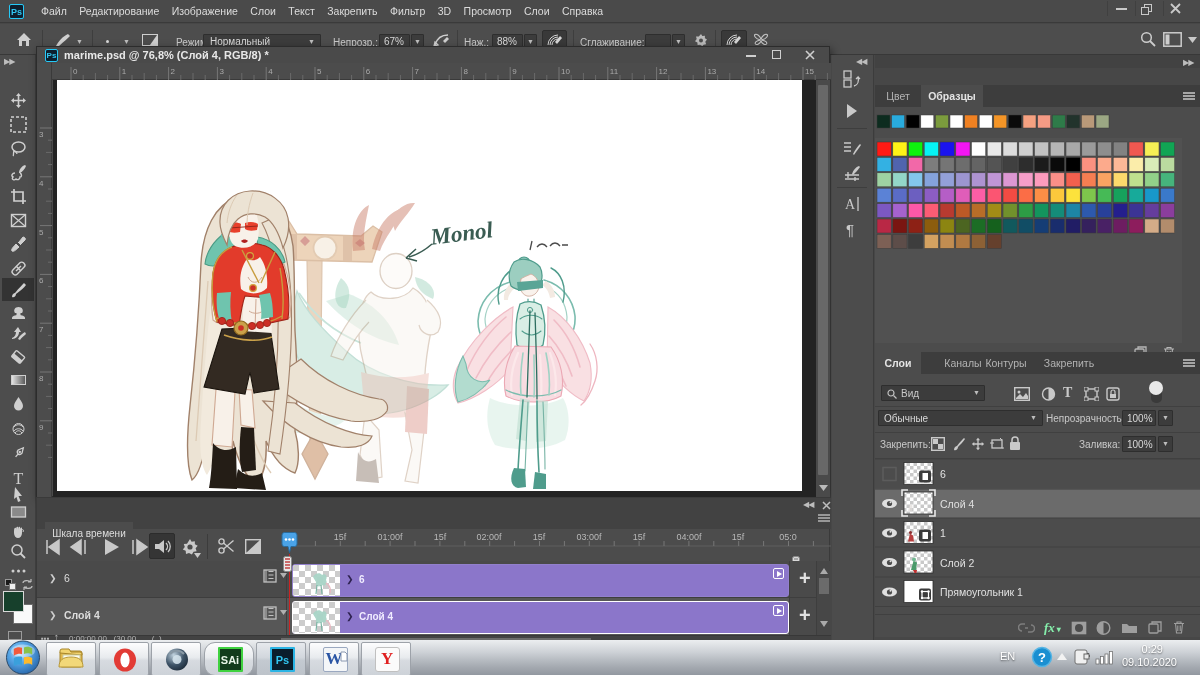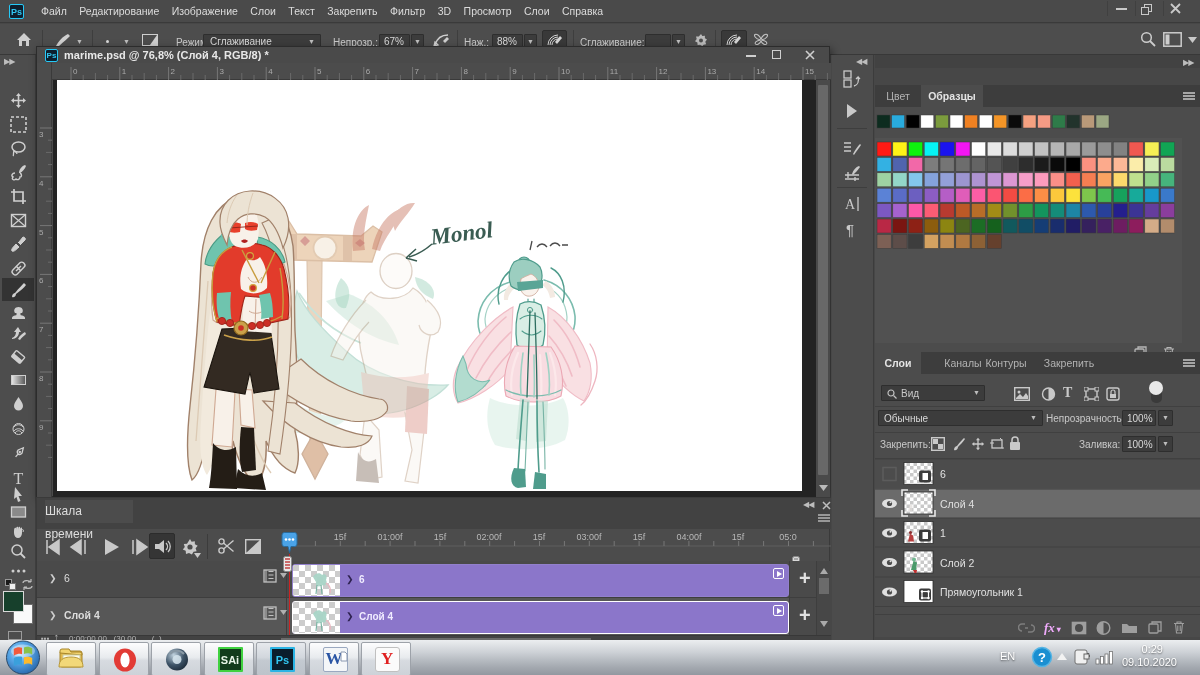--- a/index.html
+++ b/index.html
@@ -61,21 +61,21 @@
 <div class="ochev" style="left:73px">▼</div>
 <div class="osep" style="left:92px"></div>
 <div class="a" style="left:106px;top:16px;width:3px;height:3px;border-radius:50%;background:#d8d8d8"></div>
 <div class="ochev" style="left:120px">▼</div>
 <svg class="a" style="left:142px;top:9px" width="16" height="14">
       <rect x="0.5" y="1.5" width="15" height="11" fill="none" stroke="#cfcfcf"></rect>
       <path d="M8 12 L15 2 V12 Z" fill="#cfcfcf"></path>
     </svg>
 <div class="olabel" style="left:176px">Режим:</div>
 <div class="owell" style="left:203px;width:118px">
-      <span style="position:absolute;left:6px;top:1px;color:#d8d8d8;font-size:10px;line-height:12px">Сглаживание</span>
+      <span style="position:absolute;left:6px;top:1px;color:#d8d8d8;font-size:10px;line-height:12px">Нормальный</span>
     </div>
 <div class="ochev" style="left:305px">▼</div>
 <div class="olabel" style="left:333px">Непрозр.:</div>
 <div class="owell" style="left:379px;width:31px">
       <span style="position:absolute;left:4px;top:1px;color:#d8d8d8;font-size:10px;line-height:12px">67%</span>
     </div>
 <div class="owell" style="left:411px;width:13px"></div>
     <div class="ochev" style="left:411px">▼</div>
 <svg class="a" style="left:433px;top:9px" width="18" height="14">
       <path d="M2 12 C4 5 9 2 15 2 M1 13 L5 12 L2 9 Z" stroke="#cfcfcf" stroke-width="1.3" fill="none"></path>
@@ -802,21 +802,21 @@
         <circle cx="53.5" cy="132.5" r="1.2" fill="#fff"></circle>
         <circle cx="47" cy="139.0" r="1.2" fill="#fff"></circle>
         <circle cx="53.5" cy="139.0" r="1.2" fill="#fff"></circle>
         <text x="65" y="137.0" font-size="10.5" fill="#e0e0e0">Прямоугольник 1</text>
         <line x1="0" y1="147.5" x2="325" y2="147.5" stroke="#404040"></line>
       </svg>
       <div style="position:absolute;left:0;top:262px;width:325px;height:1px;background:#404040"></div>
       <svg style="position:absolute;left:143px;top:270px" width="17" height="12">
         <path d="M7 6 H10 M4 9 a3.5 3.5 0 0 1 0 -7 h3 M13 3 a3.5 3.5 0 0 1 0 7 h-3" fill="none" stroke="#7e7e7e" stroke-width="1.5"></path>
       </svg>
-      <div style="position:absolute;left:169px;top:268px;color:#f0abfc;font-size:13px;font-style:italic;font-family:Liberation Serif;font-weight:bold">fx<span style="font-size:8px;font-style:normal"> ▾</span></div>
+      <div style="position:absolute;left:169px;top:268px;color:#86efac;font-size:13px;font-style:italic;font-family:Liberation Serif;font-weight:bold">fx<span style="font-size:8px;font-style:normal"> ▾</span></div>
       <svg style="position:absolute;left:196px;top:269px" width="16" height="14">
         <rect x="0.7" y="0.7" width="14.6" height="12.6" fill="#9e9e9e"></rect>
         <circle cx="8" cy="7" r="4" fill="#4c4c4c"></circle>
       </svg>
       <svg style="position:absolute;left:221px;top:269px" width="15" height="14">
         <circle cx="7.5" cy="7" r="6.3" fill="none" stroke="#9e9e9e" stroke-width="1.4"></circle>
         <path d="M7.5 0.7 A6.3 6.3 0 0 0 7.5 13.3 Z" fill="#9e9e9e"></path>
       </svg>
       <svg style="position:absolute;left:246px;top:270px" width="17" height="12">
         <path d="M1 11 V2 H6 L8 4 H16 V11 Z" fill="#9e9e9e"></path>
@@ -825,21 +825,21 @@
         <rect x="1" y="3" width="9" height="9" rx="1" fill="none" stroke="#9e9e9e" stroke-width="1.3"></rect>
         <path d="M4 3 V1 H13 V10 H10" fill="none" stroke="#9e9e9e" stroke-width="1.3"></path>
       </svg>
       <svg style="position:absolute;left:298px;top:268px" width="12" height="14">
         <path d="M1 3.5 H11 M4 3.5 V2 H8 V3.5 M2.5 3.5 L3.5 13 H8.5 L9.5 3.5 M4.8 5.5 V11 M7.2 5.5 V11" stroke="#9e9e9e" stroke-width="1.1" fill="none"></path>
       </svg>
 </div>
 </div>
 <div class="a" id="timeline">
 <div style="position:absolute;left:0;top:0;width:794px;height:31px;background:#424242"></div>
-    <div style="position:absolute;left:8px;top:2px;width:88px;height:23px;background:#4c4c4c;color:#dedede;font-size:12px;line-height:23px;text-align:left">Шкала времени</div>
+    <div style="position:absolute;left:8px;top:24px;width:88px;height:23px;background:#4c4c4c;color:#dedede;font-size:10px;line-height:23px;text-align:center">Шкала времени</div>
     <div style="position:absolute;left:766px;top:2px;color:#bdbdbd;font-size:8px;letter-spacing:-1px">◀◀</div>
     <svg style="position:absolute;left:785px;top:3px" width="9" height="9">
       <path d="M1 1 L8 8 M8 1 L1 8" stroke="#bdbdbd" stroke-width="1.5"></path>
     </svg>
     <svg style="position:absolute;left:781px;top:16px" width="12" height="9">
       <path d="M0 1 H12 M0 4 H12 M0 7 H12" stroke="#b5b5b5" stroke-width="1.4"></path>
     </svg>
     <svg style="position:absolute;left:8px;top:40px" width="230" height="18">
       <path d="M2 2 V16 M14 2 L4 9 L14 16 Z" fill="#c9c9c9" stroke="#c9c9c9" stroke-width="1.5"></path>
       <path d="M36 2 L26 9 L36 16 Z M40 2 V16" fill="#c9c9c9" stroke="#c9c9c9" stroke-width="1.5"></path>
@@ -1066,21 +1066,21 @@
             <stop offset="0" stop-color="#c2d4e0"></stop>
             <stop offset="0.5" stop-color="#3e5468"></stop>
             <stop offset="1" stop-color="#101c28"></stop>
           </radialGradient>
         </defs>
         <circle cx="11" cy="11.5" r="11" fill="url(#sph)"></circle>
         <circle cx="11" cy="11.5" r="4.5" fill="#d8e8f0" opacity="0.85"></circle>
         <path d="M4 6 A9 9 0 0 1 18 6" fill="none" stroke="#8898a4" stroke-width="2"></path>
       </svg>
     </div>
-    <div class="tbtn" style="left:203.5px;">
+    <div class="tbtn" style="left:203.5px;border-radius:11px;">
       <div style="position:absolute;left:13px;top:4px;width:25px;height:25px;background:#123c1c;border:2px solid #3fd13f;border-radius:1px;color:#e8f5e8;font-size:11px;font-weight:bold;text-align:center;line-height:22px">SAi</div>
     </div>
     <div class="tbtn" style="left:256px;background:linear-gradient(#e6e9ed,#d2d7dd 45%,#c3c9d0 55%,#bdc3ca);">
       <div style="position:absolute;left:13px;top:4px;width:25px;height:25px;background:#0a1d2b;border:2px solid #2bb4e4;border-radius:1px;color:#31c5f0;font-size:11px;font-weight:bold;text-align:center;line-height:22px">Ps</div>
     </div>
     <div class="tbtn" style="left:308.5px;">
       <div style="position:absolute;left:13px;top:4px;width:25px;height:25px;background:#f4f6f8;border:1px solid #9aa8c0;border-radius:2px"></div>
       <div style="position:absolute;left:16px;top:6px;color:#2a55a4;font-family:'Liberation Serif';font-size:17px;font-weight:bold">W</div>
       <svg style="position:absolute;left:30px;top:8px" width="8" height="11">
         <path d="M1 1 H5 L7 3 V10 H1 Z" fill="#fff" stroke="#8a98b0"></path>

